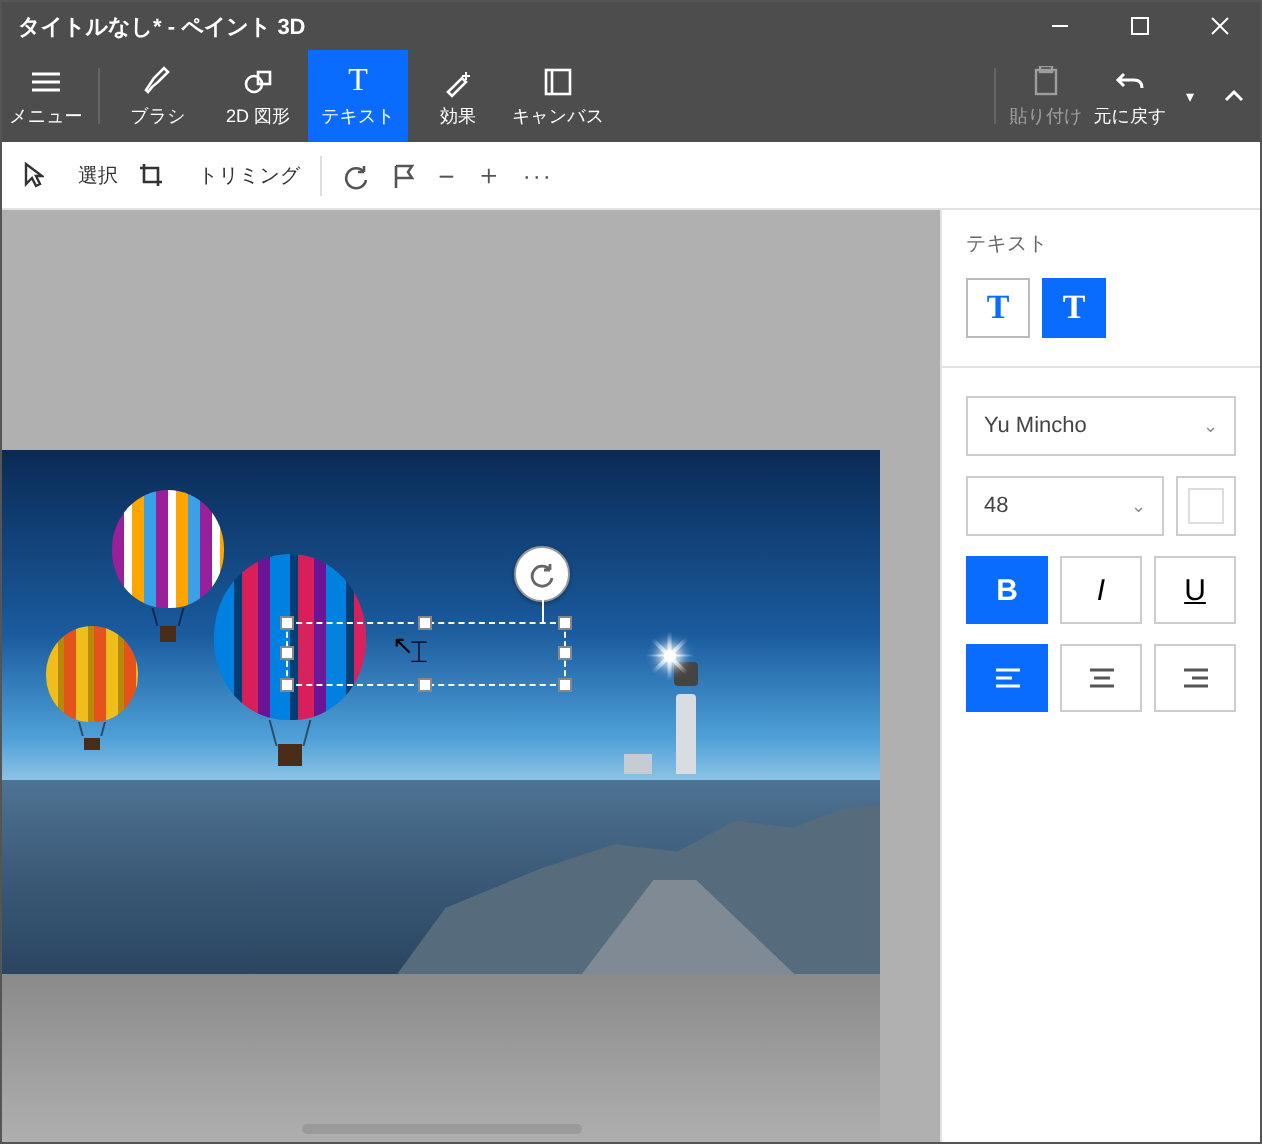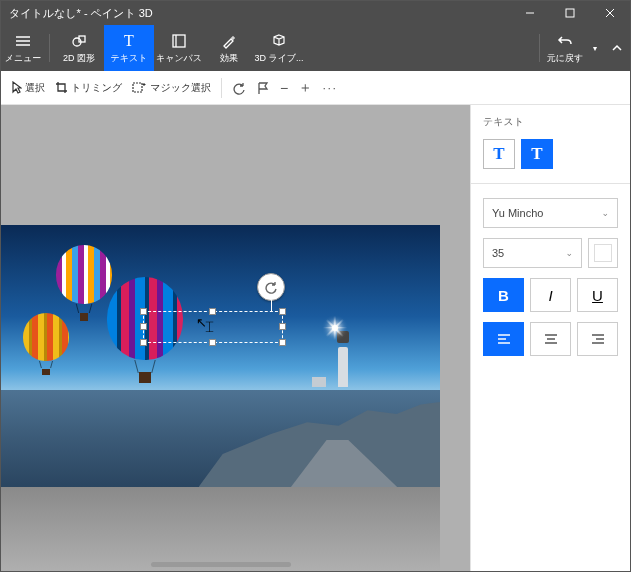--- a/index.html
+++ b/index.html
@@ -1,40 +1,40 @@
 <!DOCTYPE html>
 <html><head>
 <meta charset="utf-8">
 <style>
   * { margin: 0; padding: 0; box-sizing: border-box; font-family: "Segoe UI", "Meiryo", sans-serif; user-select: none; }
   body { width: 631px; height: 572px; background: #fff; overflow: hidden; }
   .window { width: 100%; height: 100%; border: 1px solid #555; display: flex; flex-direction: column; }
 
   
   .titlebar { height: 24px; background: #4d4d4d; color: #fff; display: flex; align-items: center; padding-left: 8px; font-size: 11px; }
-  .titlebar .title { flex: 1; }
+  .titlebar .title { flex: 1; font-weight: bold; }
   .titlebar .winbtns { display: flex; }
   .titlebar .winbtn { width: 40px; height: 24px; display: flex; align-items: center; justify-content: center; color: #fff; }
   .titlebar .winbtn svg { width: 10px; height: 10px; stroke: #fff; fill: none; stroke-width: 1; }
 
   
   .ribbon { height: 46px; background: #4d4d4d; display: flex; align-items: center; }
   .ribbon .tab { width: 50px; height: 46px; display: flex; flex-direction: column; align-items: center; justify-content: center; color: #fff; font-size: 9px; gap: 2px; }
   .ribbon .tab.menu { width: 44px; }
   .ribbon .tab.active { background: #0a6cff; }
   .ribbon .tab.disabled { opacity: 0.45; }
   .ribbon .tab .ico { height: 18px; display: flex; align-items: center; justify-content: center; }
   .ribbon .sep { width: 1px; height: 28px; background: #666; margin: 0 4px; }
   .ribbon .rightctl { margin-left: auto; display: flex; align-items: center; }
   .ribbon .rbtn { width: 32px; height: 46px; display: flex; align-items: center; justify-content: center; color: #fff; font-size: 9px; flex-direction:column; gap:2px;}
   .ribbon .rbtn .ico{height:14px;display:flex;align-items:center;justify-content:center;}
 
   
   .toolrow { height: 34px; background: #fff; border-bottom: 1px solid #e2e2e2; display: flex; align-items: center; gap: 10px; padding: 0 10px; font-size: 10px; color: #333; }
-  .toolrow .tbtn { display: flex; align-items: center; gap: 3px; height:100%; }
+  .toolrow .tbtn { display: flex; align-items: center; gap: 17px; height:100%; }
   .toolrow .glue { flex: 1; }
 
   
   .main { flex: 1; display: flex; min-height: 0; }
   .canvaswrap { flex: 1; background: #b0b0b0; position: relative; overflow: hidden; }
   .canvas { position: absolute; left: 0; top: 120px; width: 439px; height: 262px; background: #1d4c7a; }
   .shadow { position:absolute; left:0; top:378px; width:439px; height:90px; background:linear-gradient(#888,#b0b0b0);}
   .sky { position: absolute; inset:0; background: linear-gradient(180deg,#0a2a55 0%,#1a5b9e 35%,#4fa0d8 55%,#8cc3e6 63%); }
   .sea { position: absolute; left:0; right:0; top:63%; bottom:0; background: linear-gradient(180deg, #4e7393 0%, #3b5a77 50%, #2a4560 100%); }
   .rocks { position:absolute; right:0; bottom:0; width:55%; height:45%; }
@@ -129,58 +129,67 @@
             <line x1="1" y1="6" x2="15" y2="6"></line>
             <line x1="1" y1="10" x2="15" y2="10"></line>
           </svg>
         </div>
       <span>メニュー</span>
     </div>
     <div class="sep"></div>
     <div class="tab">
       <div class="ico">
           <svg width="16" height="16" stroke="#fff" fill="none" stroke-width="1.3">
+            <path d="M3 13 Q5 10 8 8 L13 3 L11 1 L6 6 Q4 9 2 12 Z"></path>
+          </svg>
+        </div>
+      <span>ブラシ</span>
+    </div>
+    <div class="tab">
+      <div class="ico">
+          <svg width="16" height="16" stroke="#fff" fill="none" stroke-width="1.3">
             <circle cx="6" cy="9" r="4"></circle>
             <rect x="8" y="3" width="6" height="6"></rect>
           </svg>
         </div>
       <span>2D 図形</span>
     </div>
     <div class="tab active">
       <div class="ico" style="font-family:'Times New Roman',serif;font-size:16px;">T</div>
       <span>テキスト</span>
     </div>
     <div class="tab">
       <div class="ico">
           <svg width="16" height="16" stroke="#fff" fill="none" stroke-width="1.3">
+            <path d="M3 13 L10 6 L12 8 L5 15 Z"></path>
+            <path d="M12 3 L12 7 M10 5 L14 5" stroke-width="1"></path>
+          </svg>
+        </div>
+      <span>効果</span>
+    </div>
+    <div class="tab">
+      <div class="ico">
+          <svg width="16" height="16" stroke="#fff" fill="none" stroke-width="1.3">
             <rect x="2" y="2" width="12" height="12"></rect>
             <line x1="5" y1="2" x2="5" y2="14"></line>
           </svg>
         </div>
       <span>キャンバス</span>
     </div>
-    <div class="tab">
-      <div class="ico">
-          <svg width="16" height="16" stroke="#fff" fill="none" stroke-width="1.3">
-            <path d="M3 13 L10 6 L12 8 L5 15 Z"></path>
-            <path d="M12 3 L12 7 M10 5 L14 5" stroke-width="1"></path>
-          </svg>
-        </div>
-      <span>効果</span>
-    </div>
-    <div class="tab">
-      <div class="ico">
-          <svg width="16" height="16" stroke="#fff" fill="none" stroke-width="1.2">
-            <path d="M8 2 L13 4 L13 10 L8 12 L3 10 L3 4 Z M3 4 L8 6 L13 4 M8 6 L8 12"></path>
-          </svg>
-        </div>
-      <span>3D ライブ...</span>
-    </div>
     <div class="rightctl">
       <div class="sep"></div>
+      <div class="tab disabled" style="width:42px;">
+        <div class="ico">
+            <svg width="14" height="16" stroke="#fff" fill="none" stroke-width="1.2">
+              <rect x="2" y="2" width="10" height="12"></rect>
+              <rect x="4" y="0" width="6" height="3"></rect>
+            </svg>
+          </div>
+        <span>貼り付け</span>
+      </div>
       <div class="tab" style="width:42px;">
         <div class="ico">
             <svg width="16" height="14" stroke="#fff" fill="none" stroke-width="1.5">
               <path d="M5 3 L2 6 L5 9 M2 6 L10 6 Q14 6 14 10"></path>
             </svg>
           </div>
         <span>元に戻す</span>
       </div>
       <div class="rbtn" style="width:18px;">
         <div class="ico" style="font-size:8px;">▾</div>
@@ -200,27 +209,20 @@
       <svg width="11" height="13" fill="none" stroke="#333" stroke-width="1.2">
           <path d="M2 1 L2 11 L5 8 L7 12 L9 11 L7 7 L10 7 Z"></path>
         </svg>
       <span>選択</span>
     </div>
     <div class="tbtn">
       <svg width="13" height="13" fill="none" stroke="#333" stroke-width="1.3">
           <path d="M3 1 L3 10 L12 10 M1 3 L10 3 L10 12"></path>
         </svg>
       <span>トリミング</span>
-    </div>
-    <div class="tbtn">
-      <svg width="15" height="13" fill="none" stroke="#333" stroke-width="1.2">
-          <rect x="1" y="2" width="9" height="9" stroke-dasharray="2,1"></rect>
-          <path d="M12 2 L12 5 M10.5 3.5 L13.5 3.5" stroke-width="1"></path>
-        </svg>
-      <span>マジック選択</span>
     </div>
     <div style="width:1px;height:20px;background:#ddd;"></div>
     <div class="tbtn">
         <svg width="14" height="14" fill="none" stroke="#555" stroke-width="1.3">
           <path d="M11 5 A5 5 0 1 0 12 9 M11 5 L11 2 M11 5 L8 5"></path>
         </svg>
       </div>
     <div class="tbtn">
         <svg width="14" height="14" fill="none" stroke="#555" stroke-width="1.3">
           <path d="M3 2 L3 13 M3 2 L11 2 L9 5 L11 8 L3 8"></path>
@@ -296,21 +298,21 @@
         <div class="tm" style="color:#0a6cff;">T</div>
         <div class="tm sel">T</div>
       </div>
       <div class="divider"></div>
       <div class="drop">
         <span>Yu Mincho</span>
         <span class="chev">⌄</span>
       </div>
       <div class="sizerow">
         <div class="drop">
-          <span>35</span>
+          <span>48</span>
           <span class="chev">⌄</span>
         </div>
         <div class="swatch">
             <div class="c"></div>
           </div>
       </div>
       <div class="seg">
         <div class="segbtn sel">
             <span>B</span>
           </div>

